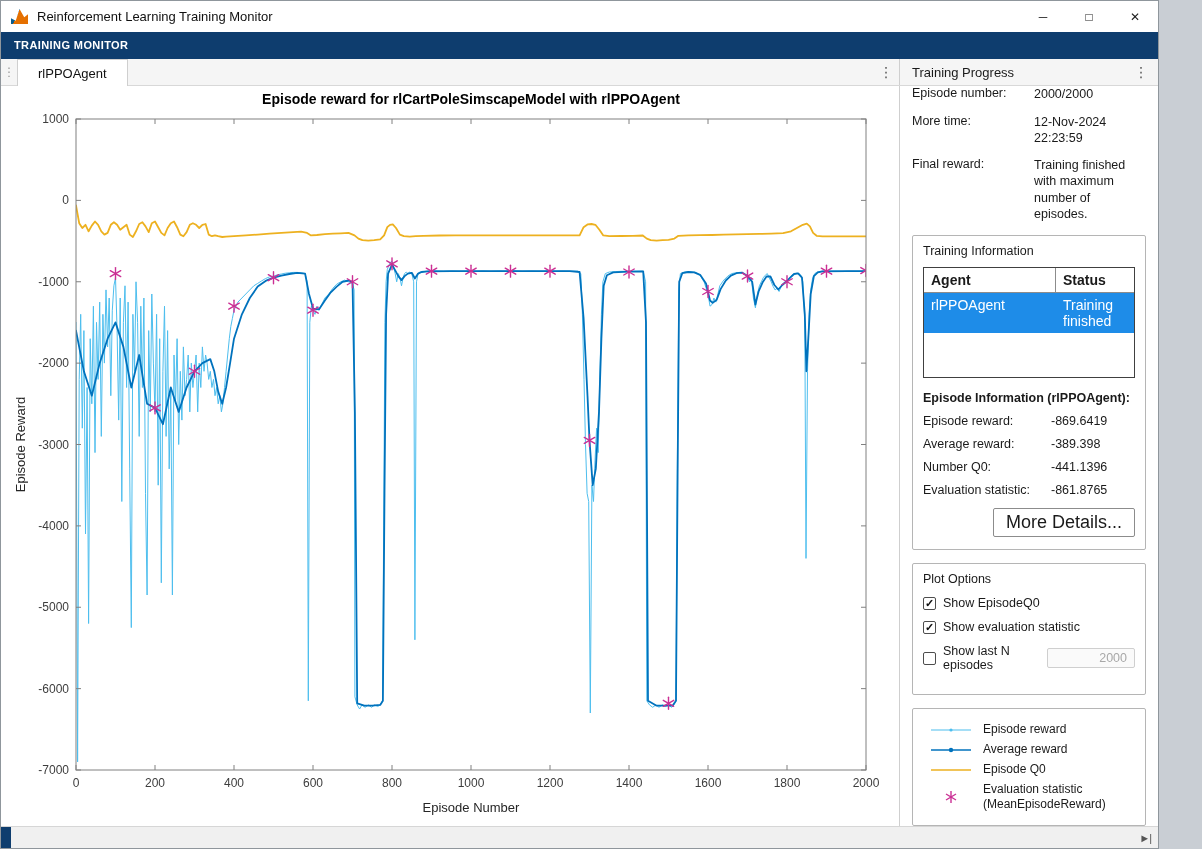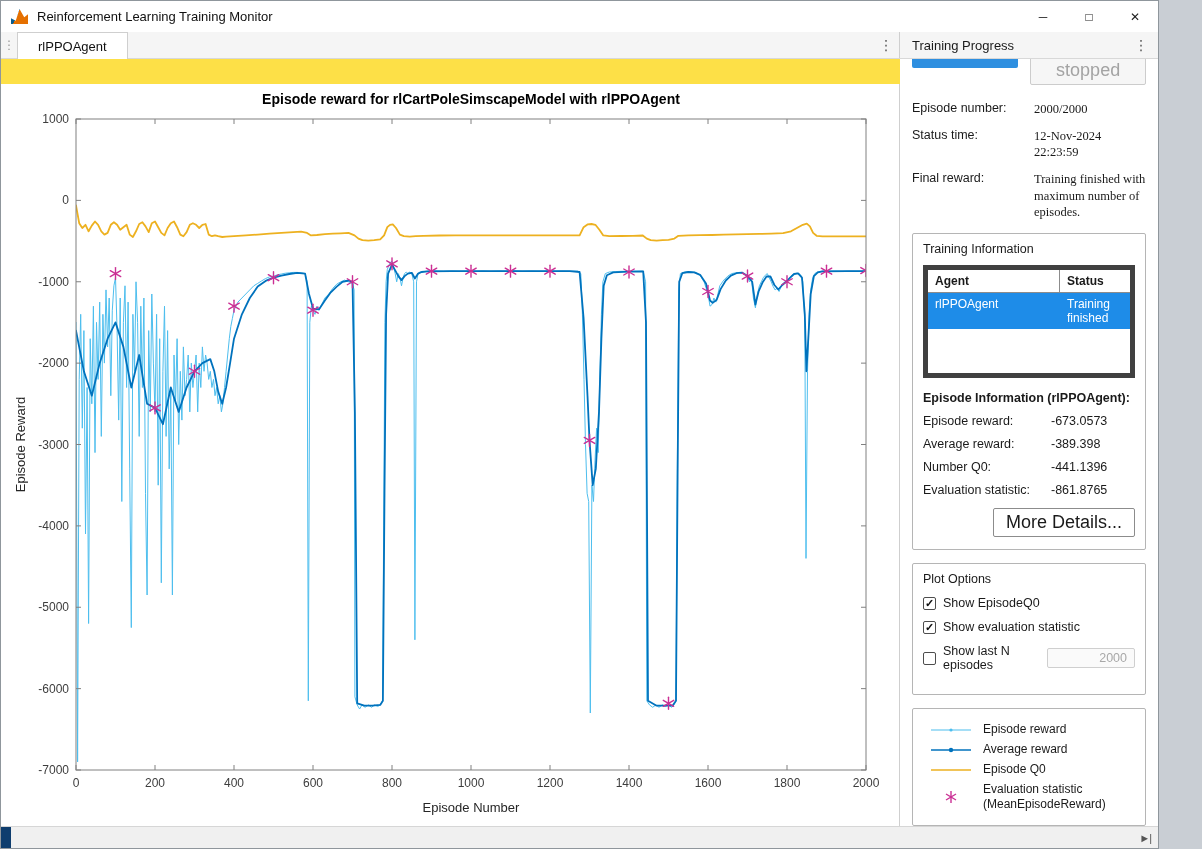--- a/index.html
+++ b/index.html
@@ -36,26 +36,26 @@
   
   .progress-row{display:flex;align-items:center;margin-bottom:16px;}
   .progress-track{width:158px;height:17px;background:#e7e7e7;border-radius:2px;overflow:hidden;margin-right:12px;}
   .progress-fill{height:100%;}
   .btn{font-family:"Liberation Sans",sans-serif;font-size:18px;padding:3px 12px;background:#fff;
        border:1px solid #8c8c8c;border-radius:2px;color:#1a1a1a;}
   .btn.disabled{color:#a3a3a3;background:#f6f6f6;border-color:#cccccc;}
   
   .kv{margin:11px 0;display:flex;align-items:flex-start;}
   .kv .k{width:122px;flex:0 0 122px;}
-  .kv .v{flex:1;line-height:1.3;font-family:Liberation Serif, serif;}
+  .kv .v{flex:1;line-height:1.3;}
   
   .card{border:1px solid #b5b5b5;border-radius:2px;background:#fff;padding:8px 10px 12px 10px;margin-top:13px;}
   .card-title{font-weight:normal;font-size:12.5px;margin-bottom:9px;}
   
-  .ti-table{border:5px solid #404040;font-size:12px;}
+  .ti-table{border:1px solid #404040;font-size:14px;}
   .ti-line{display:flex;}
   .ti-head{font-weight:bold;border-bottom:1px solid #8c8c8c;}
   .ti-cell{padding:4px 7px;box-sizing:border-box;}
   .c1{width:132px;border-right:1px solid #8c8c8c;}
   .c2{flex:1;}
   .ti-row.selected{color:#fff;}
   .ti-row.selected .c1{border-right-color:transparent;}
   .ti-empty{height:44px;}
   .ep-title{font-weight:bold;margin:13px 0 9px 0;}
   .kv2{margin:9px 0;display:flex;}
@@ -86,20 +86,23 @@
   <div class="titlebar">
     <span class="app-icon"></span>
     <span class="tb-title">Reinforcement Learning Training Monitor</span>
     <div class="win-controls">
       <span class="win-btn">─</span>
       <span class="win-btn">□</span>
       <span class="win-btn">✕</span>
     </div>
   </div>
 
+  <div class="toolstrip">
+    <span class="toolstrip-tab">TRAINING MONITOR</span>
+  </div>
 
   <div class="tabrow">
     <div class="tabrow-left">
       <span class="grip">⋮</span>
       <div class="doc-tab">
         <span>rlPPOAgent</span>
       </div>
       <span class="menu-dots">⋮</span>
     </div>
     <div class="tabrow-right">
@@ -298,21 +301,21 @@
           <div class="progress-fill" style="width: 100%; background: rgb(46, 143, 224);"></div>
         </div>
         <button class="btn disabled">Training stopped</button>
       </div>
 
       <div class="kv">
         <span class="k">Episode number:</span>
         <span class="v">2000/2000</span>
       </div>
       <div class="kv">
-        <span class="k">Status time:</span>
+        <span class="k">More time:</span>
         <span class="v">12-Nov-2024 22:23:59</span>
       </div>
       <div class="kv">
         <span class="k">Final reward:</span>
         <span class="v">Training finished with maximum number of episodes.</span>
       </div>
 
       <div class="card">
         <div class="card-title">Training Information</div>
         <div class="ti-table">
@@ -324,21 +327,21 @@
             <span class="ti-cell c1">rlPPOAgent</span>
             <span class="ti-cell c2">Training finished</span>
           </div>
           <div class="ti-empty"></div>
         </div>
 
         <div class="ep-title">Episode Information (rlPPOAgent):</div>
 
         <div class="kv2">
           <span class="k">Episode reward:</span>
-          <span class="v">-673.0573</span>
+          <span class="v">-869.6419</span>
         </div>
         <div class="kv2">
           <span class="k">Average reward:</span>
           <span class="v">-389.398</span>
         </div>
         <div class="kv2">
           <span class="k">Number Q0:</span>
           <span class="v">-441.1396</span>
         </div>
         <div class="kv2">

